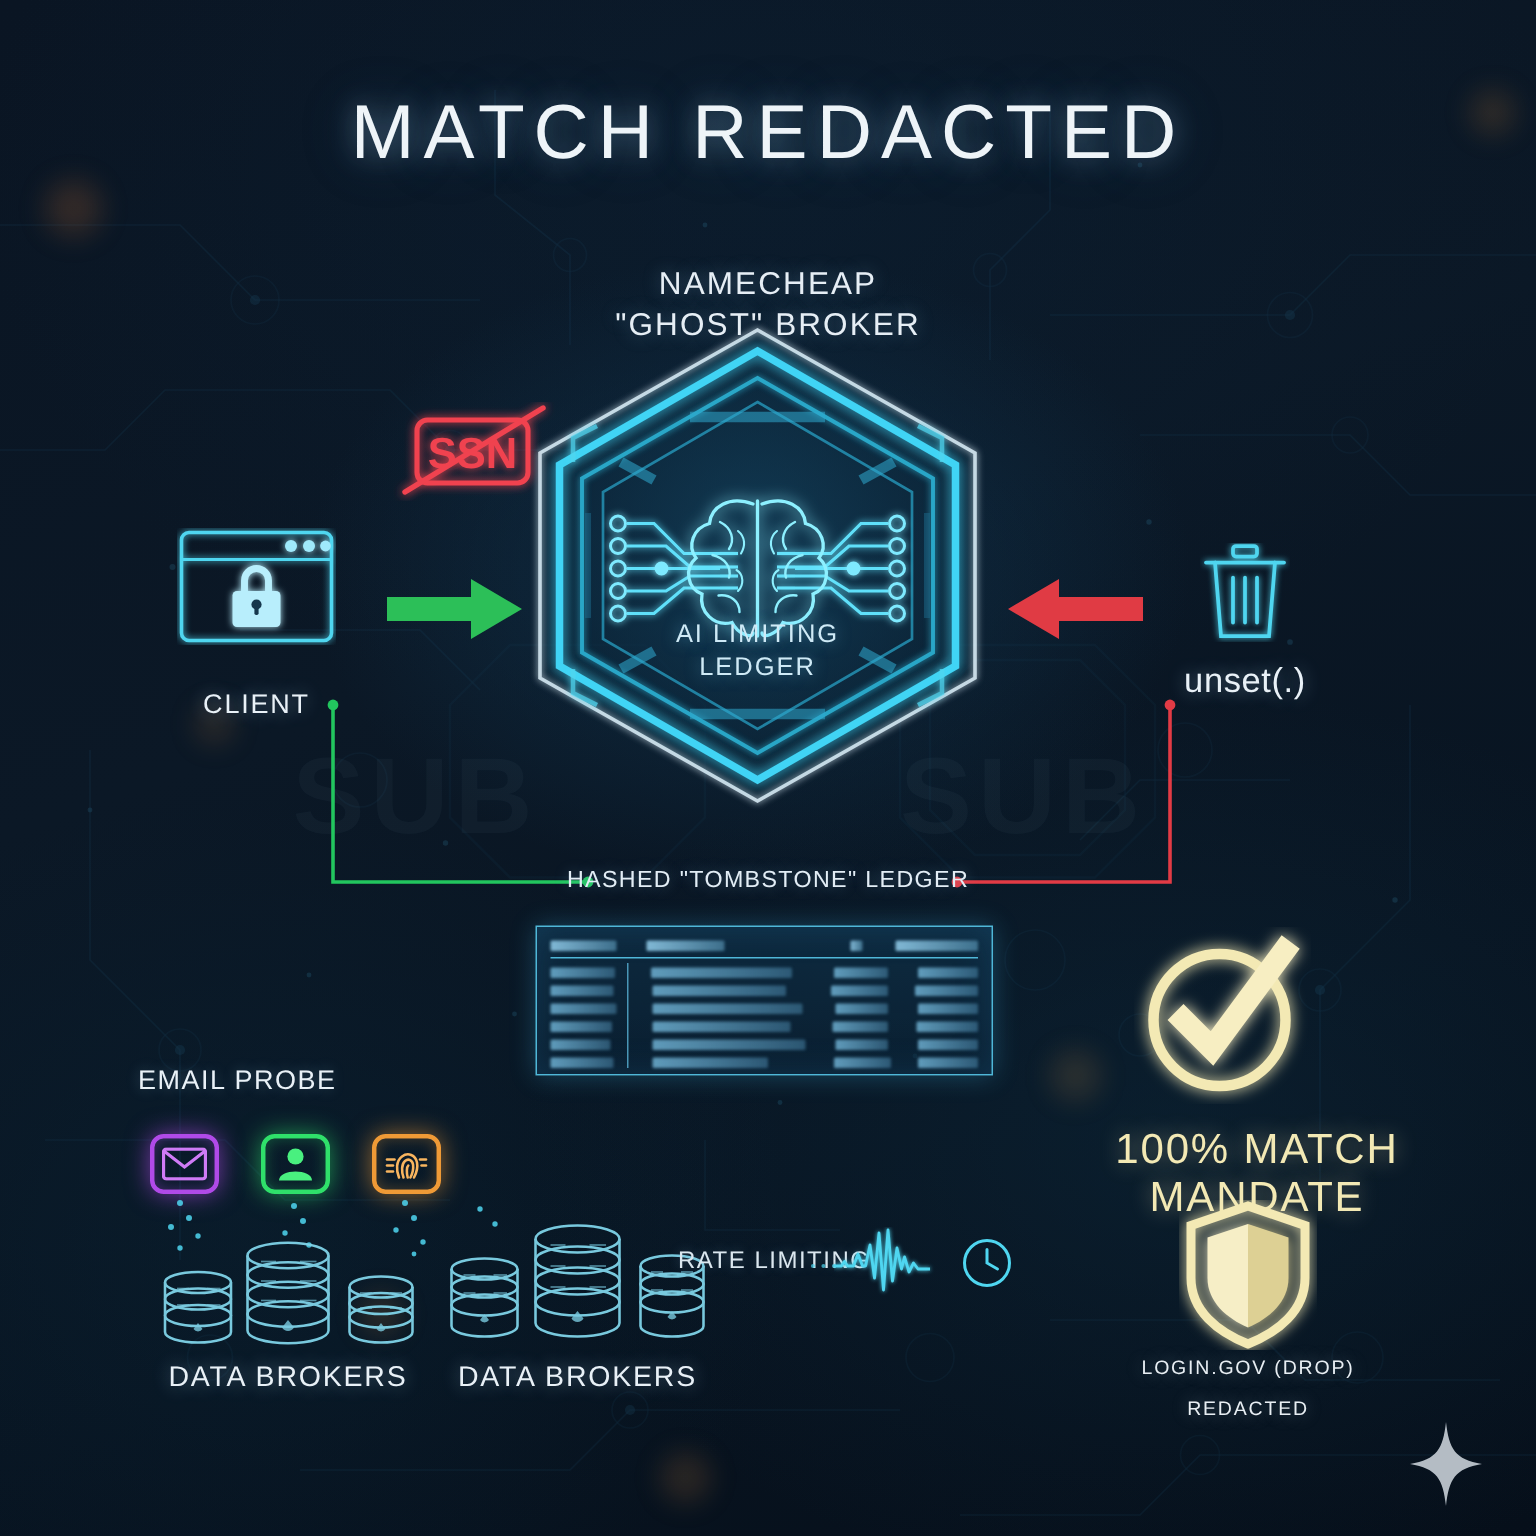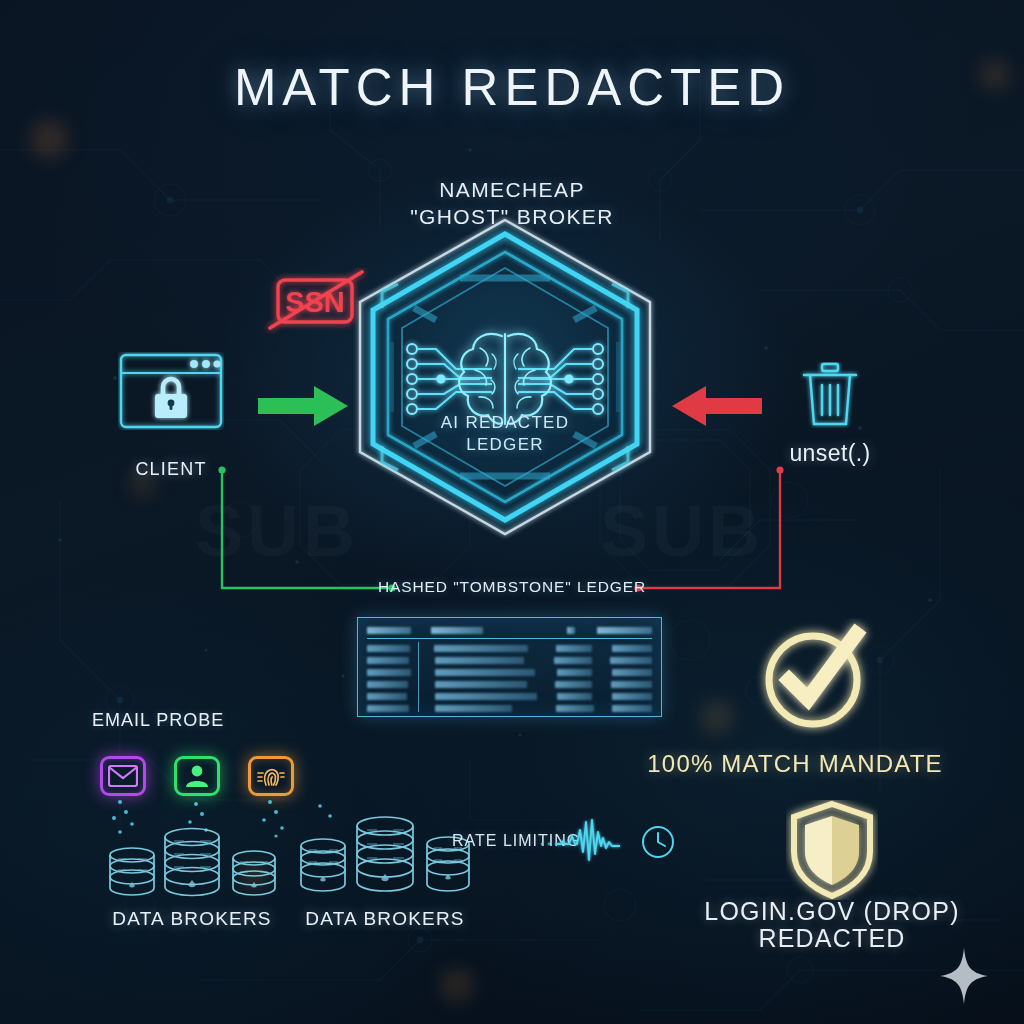--- a/index.html
+++ b/index.html
@@ -274,21 +274,21 @@
         <path d="M152 142 C157 146 157 152 154 157" stroke-width="1.4"></path>
         <path d="M178 142 C173 146 173 152 176 157" stroke-width="1.4"></path>
         <path d="M151 168 C156 171 156 178 152 182" stroke-width="1.4"></path>
         <path d="M179 168 C174 171 174 178 178 182" stroke-width="1.4"></path>
       </g>
     </svg>
 
     <div style="position:absolute;left:0;top:200px;width:330px;text-align:center;
                 color:#cfeaf6;font-size:17px;letter-spacing:1.3px;line-height:22px;
                 text-shadow:0 0 10px rgba(120,220,255,.5);">
-      <div>AI REDACTED</div>
+      <div>AI LIMITING</div>
       <div>LEDGER</div>
     </div>
   </div>
 
   <svg class="arrow" style="left:262px;top:268px;" width="108" height="66" viewBox="0 0 108 66">
     <defs>
         <filter id="rg" x="-60%" y="-60%" width="220%" height="220%">
       <feGaussianBlur stdDeviation="3.2" result="b"></feGaussianBlur>
       <feMerge>
             <feMergeNode in="b"></feMergeNode>
@@ -606,21 +606,21 @@
             <feMergeNode in="b"></feMergeNode>
             <feMergeNode in="SourceGraphic"></feMergeNode>
           </feMerge>
         </filter>
       </defs>
     <g filter="url(#gg)">
       <circle cx="57" cy="62" r="44" fill="none" stroke="#f3e9b4" stroke-width="7"></circle>
       <path d="M33 62 L52 81 L100 16" fill="none" stroke="#f7eec2" stroke-width="15" stroke-linecap="square" stroke-linejoin="miter"></path>
     </g>
   </svg>
-  <div class="lbl" style="left:645px;top:750px;width:300px;font-size:24px;color:#f3e9b4;
+  <div class="lbl" style="left:688px;top:750px;width:300px;font-size:28px;color:#f3e9b4;
               text-shadow:0 0 14px rgba(243,233,180,.45);">100% MATCH MANDATE</div>
 
   <svg class="arrow" style="left:786px;top:800px;" width="92" height="100" viewBox="0 0 92 100">
     <defs>
       <filter id="sg" x="-60%" y="-60%" width="220%" height="220%">
         <feGaussianBlur stdDeviation="4.5" result="b"></feGaussianBlur>
         <feMerge>
             <feMergeNode in="b"></feMergeNode>
             <feMergeNode in="SourceGraphic"></feMergeNode>
           </feMerge>
@@ -630,21 +630,21 @@
         <stop offset="49.5%" stop-color="#f6eec6"></stop>
         <stop offset="50.5%" stop-color="#ddd094"></stop>
         <stop offset="100%" stop-color="#ddd094"></stop>
       </linearGradient>
     </defs>
     <g filter="url(#sg)">
       <path d="M46 4 L84 17 V52 C84 74 66 88 46 96 C26 88 8 74 8 52 V17 Z" fill="none" stroke="#f3e9b4" stroke-width="6"></path>
       <path d="M46 16 L73 25 V52 C73 68 60 79 46 85 C32 79 19 68 19 52 V25 Z" fill="url(#shg)"></path>
     </g>
   </svg>
-  <div class="lbl" style="left:672px;top:898px;width:320px;font-size:25px;color:#e8eef3;
+  <div class="lbl" style="left:672px;top:898px;width:320px;font-size:13px;color:#e8eef3;
               line-height:27px;text-shadow:0 0 11px rgba(220,230,240,.35);">
     <div>LOGIN.GOV (DROP)</div>
     <div>REDACTED</div>
   </div>
 
   <svg class="arrow" style="left:938px;top:946px;" width="52" height="60" viewBox="0 0 52 60">
     <path d="M26 2 C28 20 32 27 50 30 C32 33 28 40 26 58 C24 40 20 33 2 30 C20 27 24 20 26 2 Z" fill="#b4bcc4"></path>
   </svg>
 
 </div>

